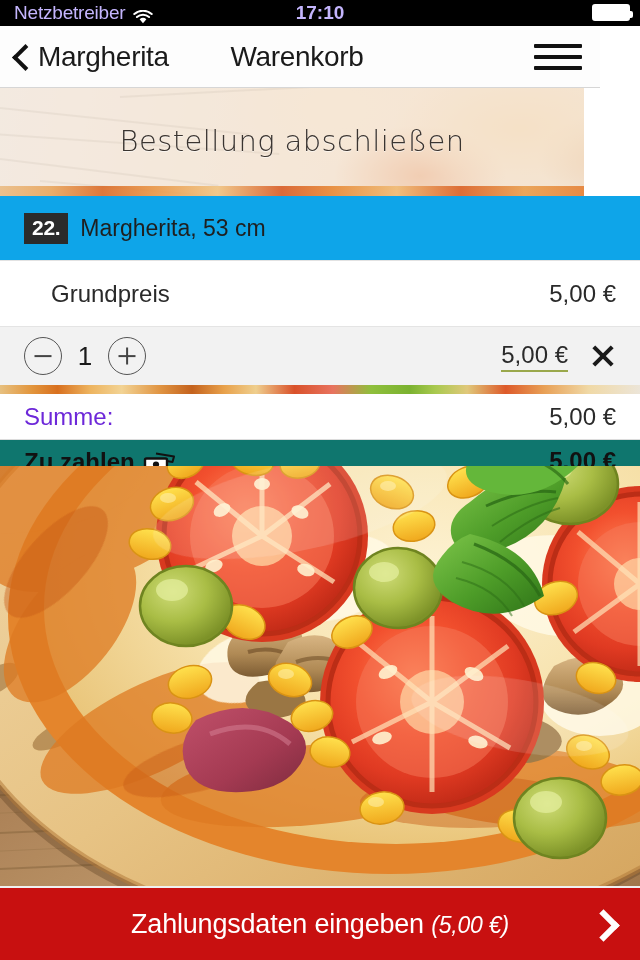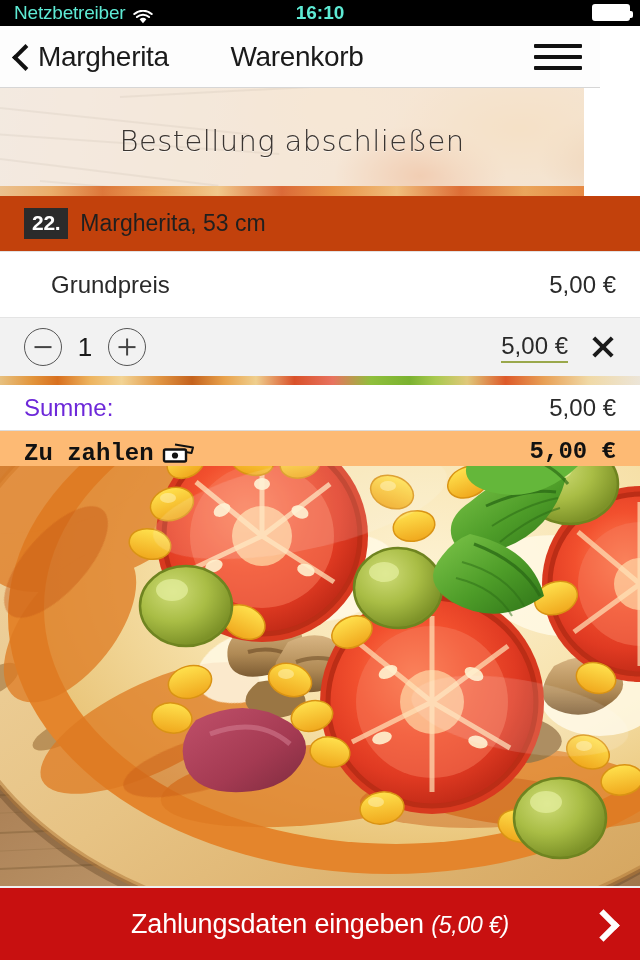--- a/index.html
+++ b/index.html
@@ -13,21 +13,21 @@
     position: relative;
     width: 640px; height: 960px;
     overflow: hidden;
   }
 
   
   .statusbar {
     position: absolute; top: 0; left: 0;
     width: 640px; height: 26px;
     background: #000000;
-    color: #5eead4;
+    color: #c4b5fd;
     display: flex; align-items: center;
     font-size: 19px;
   }
   .sb-left { position: absolute; left: 14px; display: flex; align-items: center; gap: 8px; }
   .sb-carrier { font-size: 19px; letter-spacing: -0.2px; }
   .wifi-icon { display: inline-block; width: 20px; height: 15px; position: relative; top: 2px; }
   .sb-center {
     position: absolute; left: 0; right: 0; text-align: center;
     font-size: 19px; font-weight: bold; letter-spacing: 0px;
   }
@@ -135,22 +135,22 @@
   .cart { position: absolute; top: 196px; left: 0; width: 640px; }
   .row {
     width: 640px;
     display: flex; align-items: center;
     padding: 0 24px;
     font-size: 23px; color: #222;
   }
   .row .spacer { flex: 1; }
 
   .row-item {
-    height: 56px;
-    background: #c2410c;
+    height: 65px;
+    background: #0ea5e9;
     border-bottom: 1px solid #e2e2e2;
   }
   .badge {
     display: inline-block;
     background: #2b2b2b; color: #ffffff;
     font-size: 21px; font-weight: 600;
     padding: 3px 8px 4px 8px;
     margin-right: 12px;
     letter-spacing: -0.3px;
   }
@@ -218,22 +218,21 @@
   .row-sum {
     height: 46px;
     background: #ffffff;
     border-bottom: 1px solid #dcdcdc;
   }
   .row-sum .label { font-size: 24px; color: #6d28d9; }
   .row-sum .price { font-size: 24px; color: #2a2a2a; }
 
   .row-pay {
     height: 44px;
-    background: #fdba74;
-    font-family: Liberation Mono, monospace;
+    background: #0f766e;
   }
   .row-pay .label {
     font-size: 24px; color: #111; font-weight: bold;
     display: flex; align-items: center; gap: 8px;
   }
   .cash-icon { display: inline-block; width: 34px; height: 22px; }
   .row-pay .price {
     font-size: 24px; color: #111; font-weight: bold;
     border-bottom: 2px solid #9aa84b;
     padding-bottom: 1px;
@@ -283,21 +282,21 @@
     <div class="sb-left">
       <span class="sb-carrier">Netzbetreiber</span>
       <span class="wifi-icon">
         <svg viewBox="0 0 20 15" width="20" height="15">
           <path d="M10 13.2 L6.6 9.3 a5.2 5.2 0 0 1 6.8 0 Z" fill="#fff"></path>
           <path d="M3.9 7.0 a9.2 9.2 0 0 1 12.2 0" stroke="#fff" stroke-width="2" fill="none" stroke-linecap="round"></path>
           <path d="M1.3 4.0 a13.2 13.2 0 0 1 17.4 0" stroke="#fff" stroke-width="2" fill="none" stroke-linecap="round"></path>
         </svg>
       </span>
     </div>
-    <div class="sb-center">16:10</div>
+    <div class="sb-center">17:10</div>
     <div class="sb-right">
       <span class="battery"></span>
     </div>
   </div>
 
   <div class="navbar">
     <div class="nav-back">
       <span class="chev-left"></span>
       <span class="nav-back-label">Margherita</span>
     </div>

